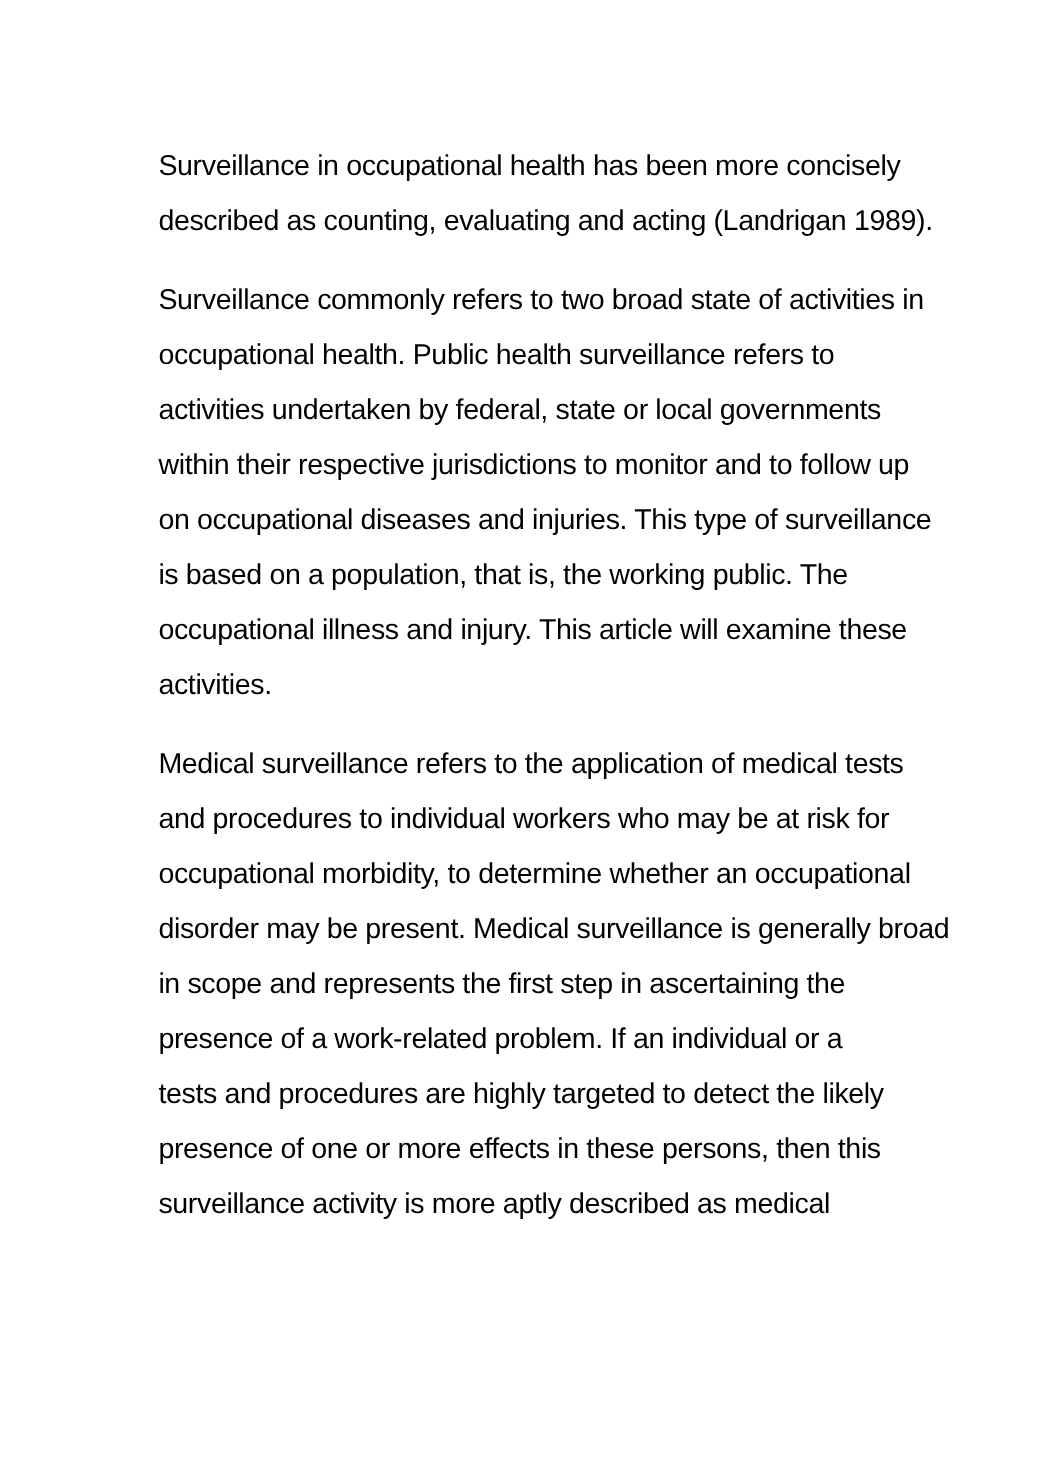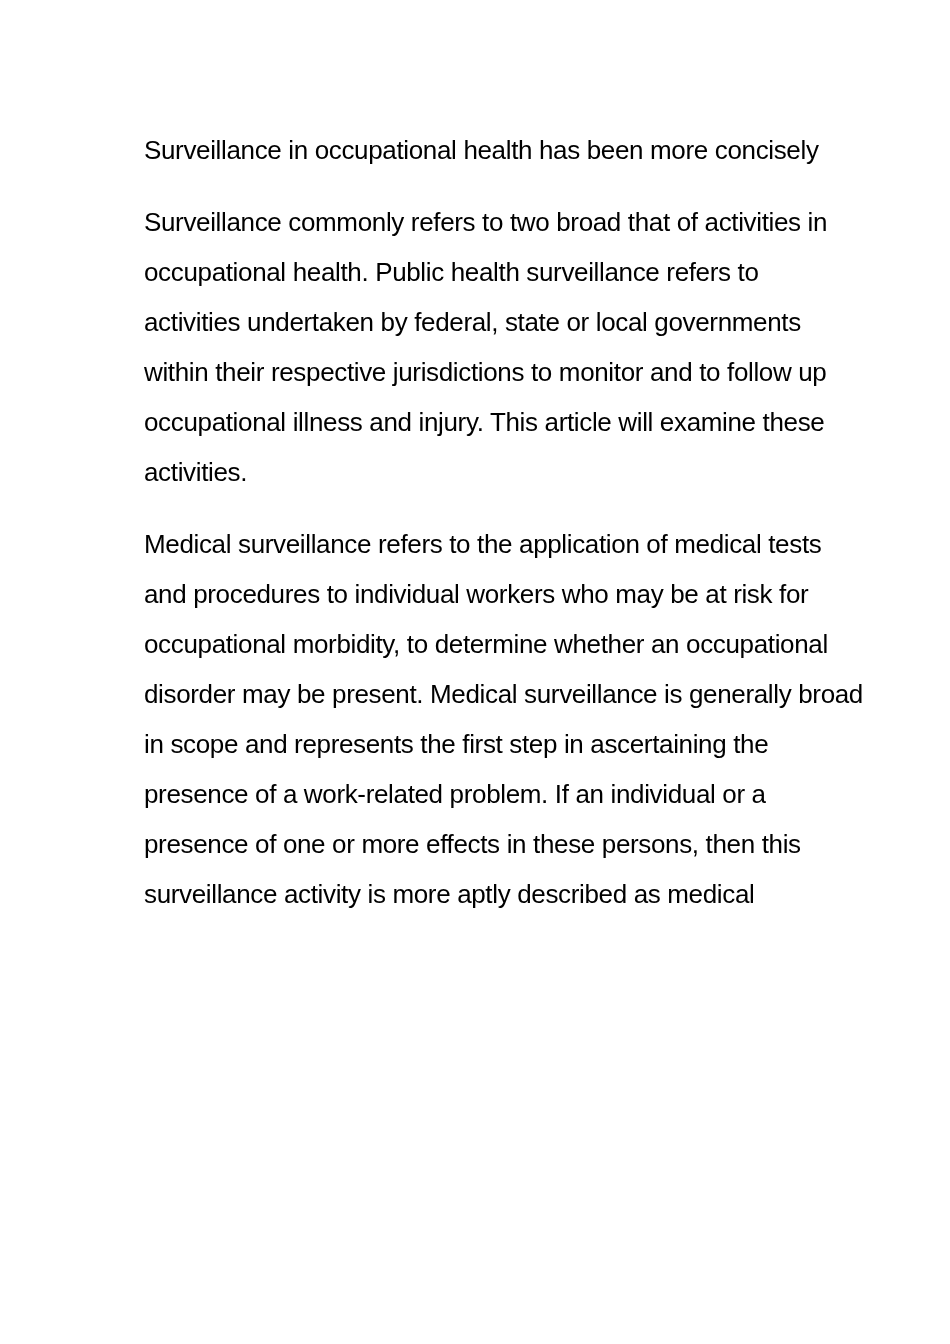--- a/index.html
+++ b/index.html
@@ -32,34 +32,38 @@
       line-height: 34px;
       white-space: nowrap;
     }
   </style>
 </head>
 <body>
 
 <div class="page">
   <div class="para">
     <span class="line">Surveillance in occupational health has been more concisely</span>
+    <span class="line">described as counting, evaluating and acting (Landrigan 1989).</span>
   </div>
 
   <div class="para">
-    <span class="line">Surveillance commonly refers to two broad that of activities in</span>
+    <span class="line">Surveillance commonly refers to two broad state of activities in</span>
     <span class="line">occupational health. Public health surveillance refers to</span>
     <span class="line">activities undertaken by federal, state or local governments</span>
     <span class="line">within their respective jurisdictions to monitor and to follow up</span>
+    <span class="line">on occupational diseases and injuries. This type of surveillance</span>
+    <span class="line">is based on a population, that is, the working public. The</span>
     <span class="line">occupational illness and injury. This article will examine these</span>
     <span class="line">activities.</span>
   </div>
 
   <div class="para">
     <span class="line">Medical surveillance refers to the application of medical tests</span>
     <span class="line">and procedures to individual workers who may be at risk for</span>
     <span class="line">occupational morbidity, to determine whether an occupational</span>
     <span class="line">disorder may be present. Medical surveillance is generally broad</span>
     <span class="line">in scope and represents the first step in ascertaining the</span>
     <span class="line">presence of a work-related problem. If an individual or a</span>
+    <span class="line">tests and procedures are highly targeted to detect the likely</span>
     <span class="line">presence of one or more effects in these persons, then this</span>
     <span class="line">surveillance activity is more aptly described as medical</span>
   </div>
 </div>
 
 </body></html>

